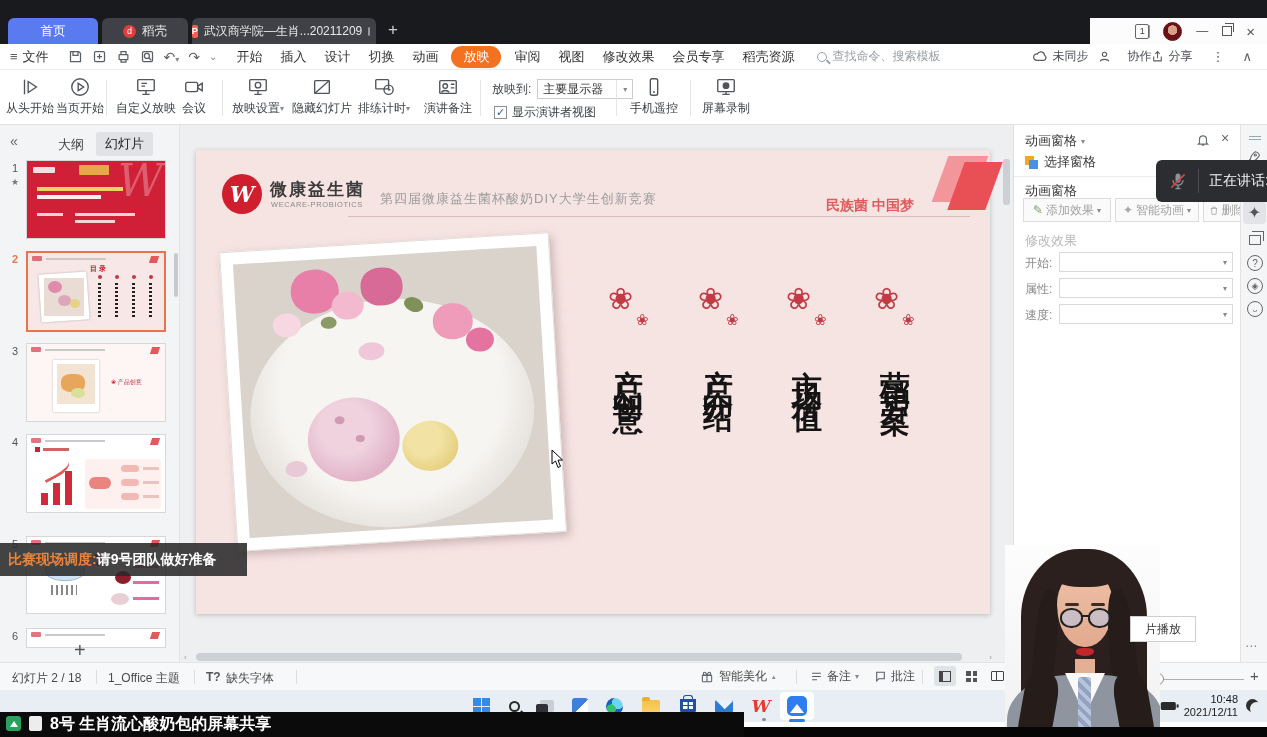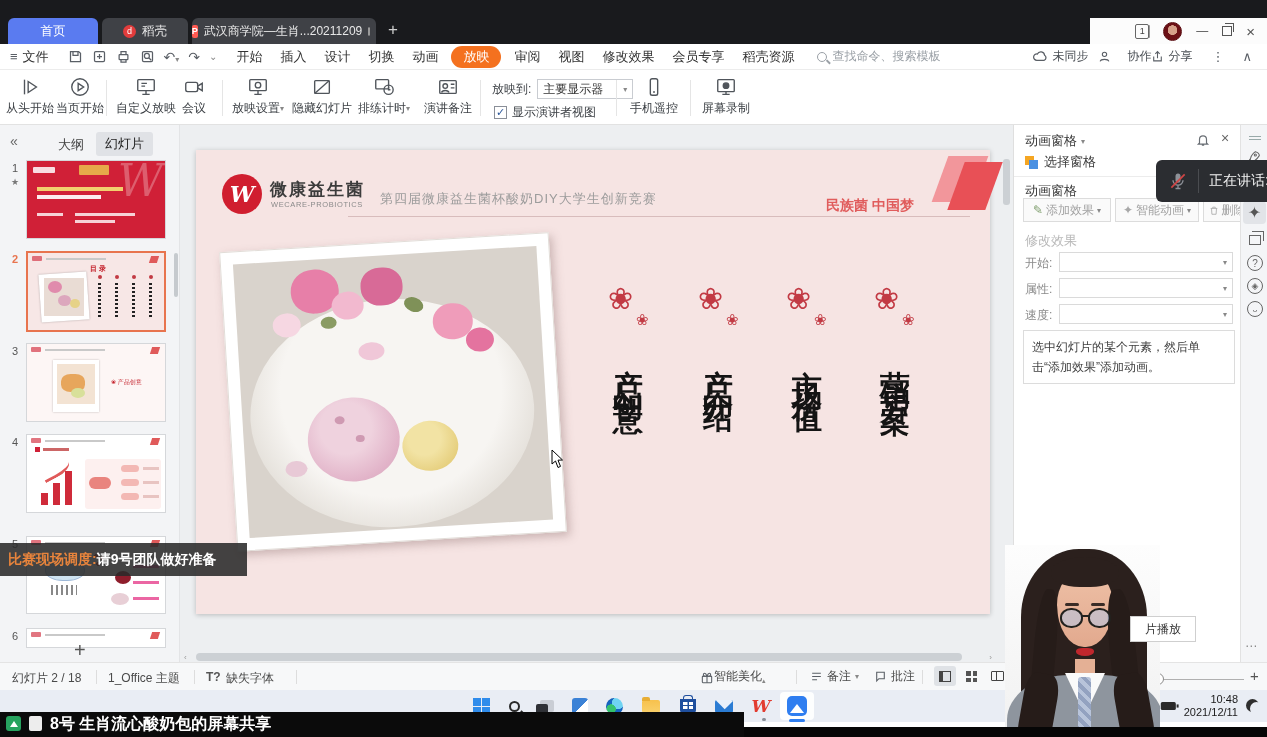--- a/index.html
+++ b/index.html
@@ -494,21 +494,20 @@
       </div>
     <span class="plabel" style="left:11px;top:156px;">属性:</span>
     <div class="pselect" style="left:45px;top:153px;width:174px;">
         <span class="caret">▾</span>
       </div>
     <span class="plabel" style="left:11px;top:182px;">速度:</span>
     <div class="pselect" style="left:45px;top:179px;width:174px;">
         <span class="caret">▾</span>
       </div>
 
-    <div class="abs" style="left:9px;top:205px;width:212px;height:54px;border:1px solid #dcdcdc;padding:7px 8px;font-size:12px;color:#3f3f3f;line-height:1.65;">选中幻灯片的某个元素，然后单击“添加效果”添加动画。</div>
   </div>
 
   <div class="abs" style="left:1130px;top:616px;width:66px;height:26px;border:1px solid #cfcfcf;background:#fff;display:flex;align-items:center;justify-content:center;font-size:12px;color:#333;z-index:45;">片播放</div>
 
   <div class="abs strip">
     <span class="strip-ico" style="top:4px;flex-direction:column;gap:2px;">
         <i style="width:12px;height:1px;background:#9aa;"></i>
         <i style="width:12px;height:1px;background:#9aa;"></i>
       </span>
     <svg class="abs" style="left:5px;top:24px;" width="16" height="16" viewBox="0 0 24 24" stroke="#666" fill="none" stroke-width="1.6">
@@ -560,21 +559,21 @@
 
   <div class="abs statusbar">
     <span class="abs" style="left:12px;top:7px;">幻灯片 2 / 18</span>
     <span class="sdiv" style="left:96px;"></span>
     <span class="abs" style="left:108px;top:7px;">1_Office 主题</span>
     <span class="sdiv" style="left:194px;"></span>
     <span class="abs" style="left:206px;top:7px;font-weight:bold;color:#555;">T?</span>
     <span class="abs" style="left:226px;top:7px;">缺失字体</span>
     <span class="sdiv" style="left:296px;"></span>
 
-    <span class="abs flex" style="left:700px;top:5px;align-items:flex-end;">
+    <span class="abs flex" style="left:700px;top:5px;gap:5px;">
       <svg width="14" height="14" viewBox="0 0 24 24" stroke="#5a5f66" fill="none" stroke-width="1.8">
           <rect x="4" y="9" width="16" height="11" rx="1"></rect>
           <path d="M4 9h16M12 9v11M8 9c-3-1-3-5 0-5 2 0 3 2 4 5 1-3 2-5 4-5 3 0 3 4 0 5"></path>
         </svg>
       <span>智能美化</span>
         <span class="caret" style="font-size:7px;">▴</span>
     </span>
     <span class="sdiv" style="left:796px;"></span>
     <span class="abs flex" style="left:810px;top:5px;gap:4px;">
       <svg width="13" height="13" viewBox="0 0 24 24" stroke="#5a5f66" fill="none" stroke-width="2">

